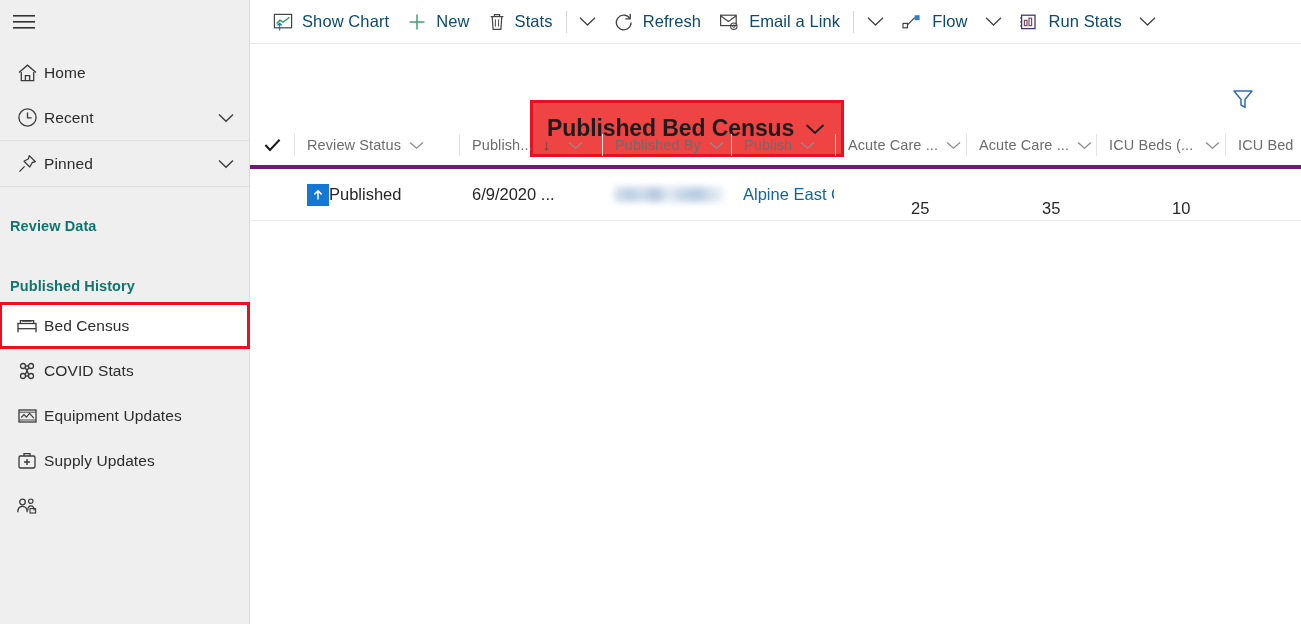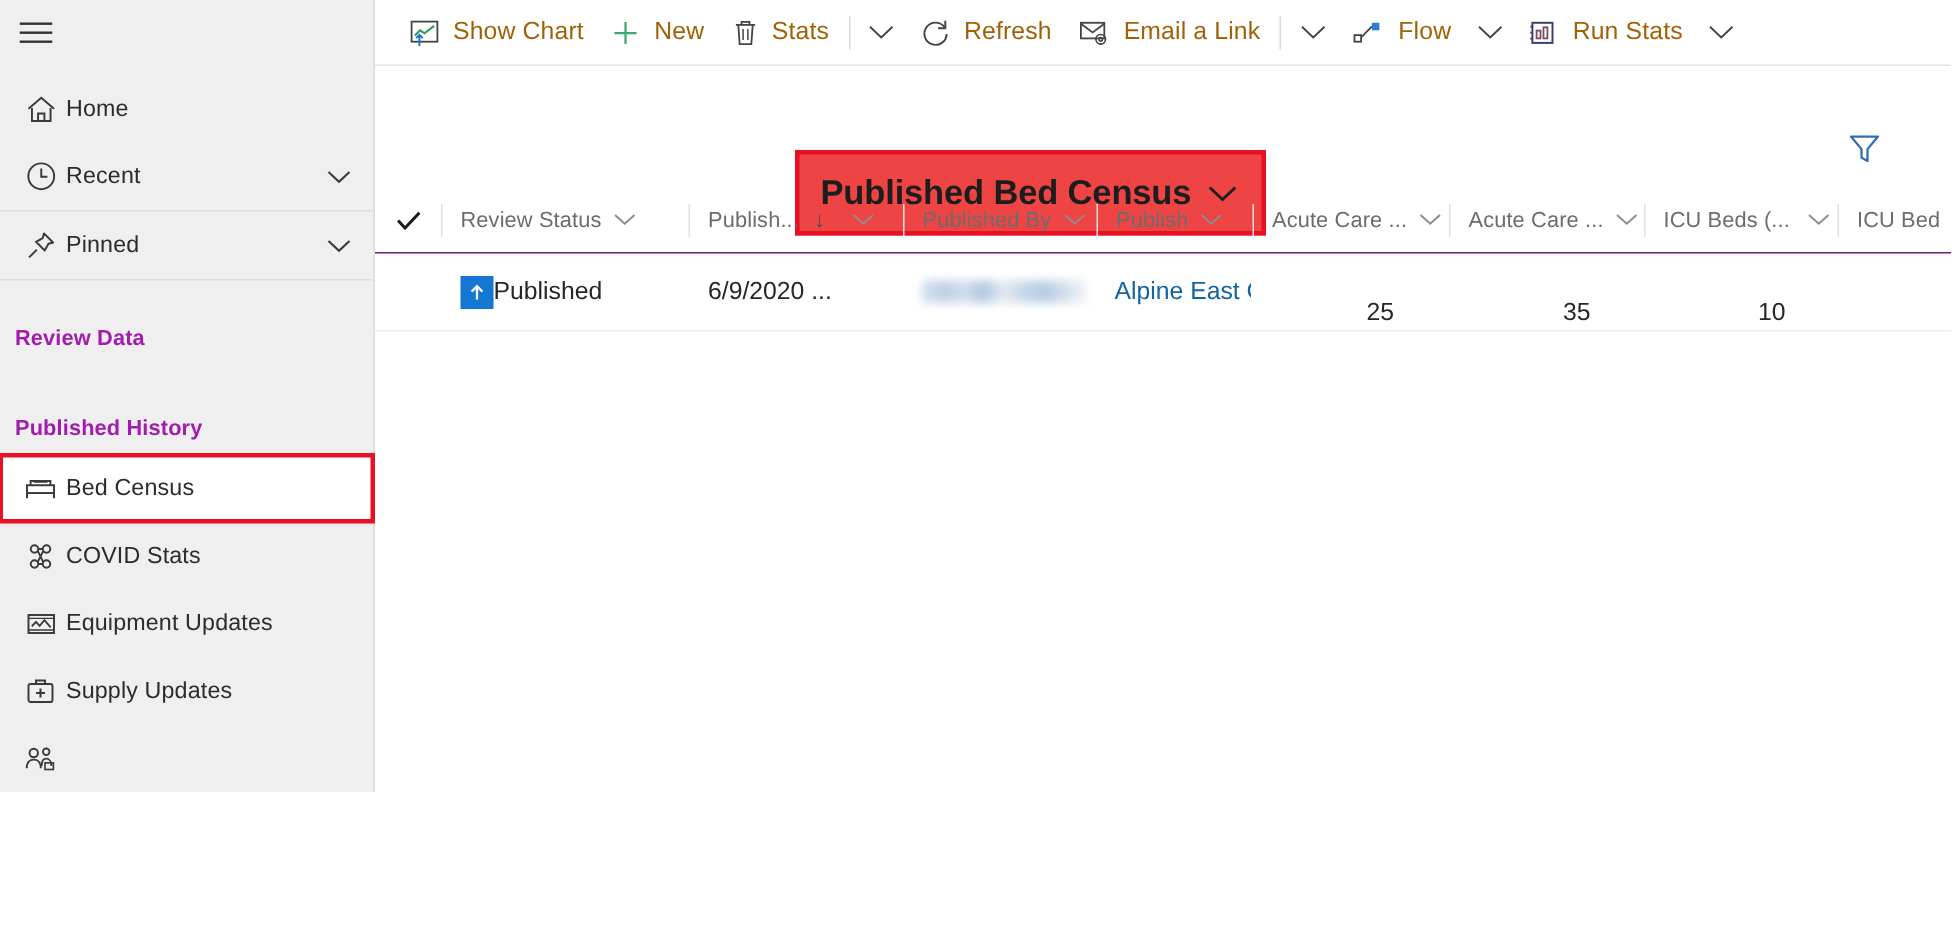--- a/index.html
+++ b/index.html
@@ -7,21 +7,21 @@
     width: 1301px; height: 624px;
     overflow: hidden;
     background: #ffffff;
     font-family: "Liberation Sans", sans-serif;
     -webkit-font-smoothing: antialiased;
   }
   #app { position: relative; width: 1301px; height: 624px; display: flex; }
 
   
   #sidebar {
-    width: 250px; height: 528px;
+    width: 250px; height: 624px;
     background: #f0eff0;
     border-right: 1px solid #dcdbdb;
     position: relative;
     flex: 0 0 250px;
   }
   .hamburger {
     width: 48px; height: 44px;
     display: flex; align-items: center; justify-content: center;
     cursor: pointer;
   }
@@ -41,38 +41,38 @@
   .nav-item .lbl {
     font-size: 15.5px; color: #2c2c2c;
     letter-spacing: .1px; white-space: nowrap;
     flex: 1 1 auto;
   }
   .nav-item .chev { flex: 0 0 22px; display:flex; align-items:center; justify-content:center; color:#403c3c;}
 
   .divider { height: 1px; background: #dededd; margin: 0; }
 
   .group-head {
-    font-size: 14.5px; font-weight: bold; color: #a21caf;
+    font-size: 14.5px; font-weight: bold; color: #0f766e;
     padding: 0 0 0 10px; height: 34px; display: flex; align-items: center;
     letter-spacing: .1px;
   }
   .hl-red { outline: 3px solid #e81123; outline-offset: -2px; background:#fff; }
 
   
   #main { flex: 1 1 auto; height: 624px; background:#fff; position: relative; overflow: hidden; }
 
   
   #cmdbar {
     height: 44px; display: flex; align-items: center;
     border-bottom: 1px solid #e6e6e6;
     padding-left: 14px; white-space: nowrap;
   }
   .cmd {
     display: inline-flex; align-items: center; height: 44px;
-    padding: 0 9px; cursor: pointer; color: #a16207;
+    padding: 0 9px; cursor: pointer; color: #0c4a6e;
     font-size: 16.5px; letter-spacing: .1px;
   }
   .cmd .ci { display:inline-flex; align-items:center; justify-content:center; margin-right: 9px; }
   .cmd-chev { display:inline-flex; align-items:center; justify-content:center; width:34px; height:44px; cursor:pointer; color:#333;}
   .vsep { width:1px; height:22px; background:#d8d8d8; margin:0 4px; flex:0 0 1px;}
 
   
   #viewrow { height: 62px; position: relative; }
   #viewsel {
     position: absolute; left: 280px; top: 56px;
@@ -86,21 +86,21 @@
     white-space: nowrap;
   }
   #viewsel .vchev { margin-left: 11px; display:inline-flex; align-items:center; color:#1d1d1d; }
 
   #filter-ico { position:absolute; right: 46px; top: 44px; cursor:pointer; }
 
   
   #tbl { position:absolute; left:0; top:125px; right:0; }
   #thead {
     height: 44px; display:flex; align-items:center;
-    border-bottom: 1px solid #701a75;
+    border-bottom: 4px solid #701a75;
     font-size: 14.5px; color: #6d6c6c;
     white-space: nowrap;
   }
   .th {
     display:flex; align-items:center; height:44px;
     position:relative; cursor:pointer; padding-left: 12px;
   }
   .th .tlabel { letter-spacing:.1px; }
   .th .tchev { margin-left: 8px; display:inline-flex; align-items:center; color:#8d8c8c;}
   .th .tsort { margin-left: 10px; display:inline-flex; align-items:center; color:#4b4a4a;}

